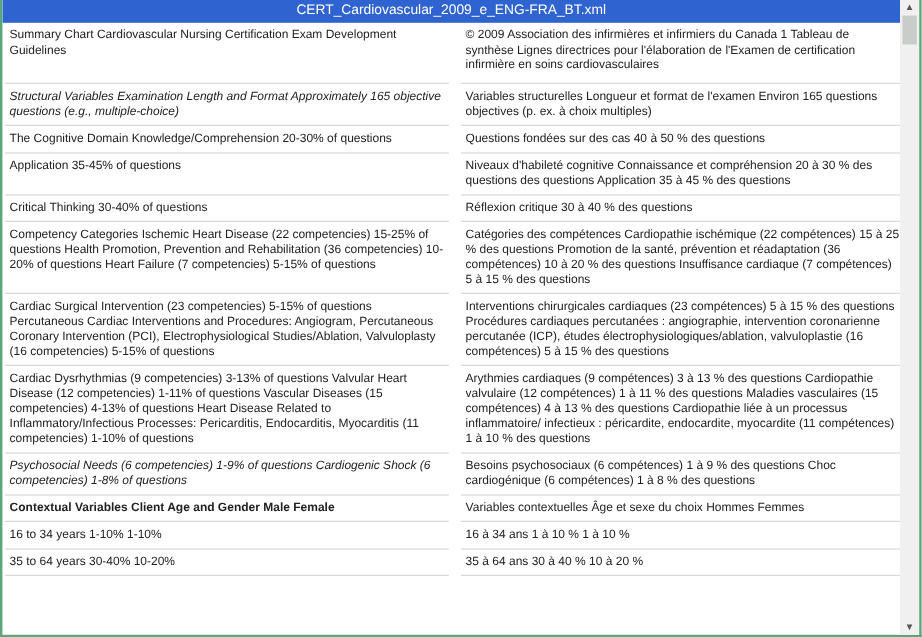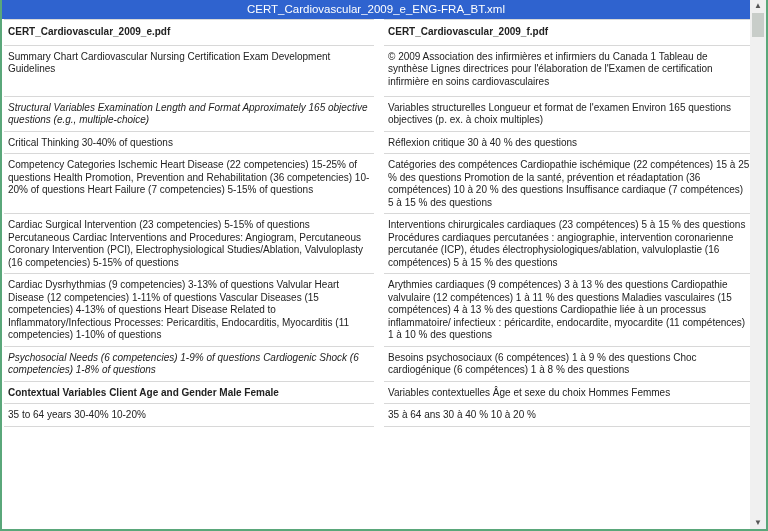--- a/index.html
+++ b/index.html
@@ -78,34 +78,39 @@
 </style>
 </head>
 <body>
 
 <div class="window">
   <div class="titlebar">CERT_Cardiovascular_2009_e_ENG-FRA_BT.xml</div>
 
   <div class="content">
     <table>
       <tbody id="tbody">
-        <tr class="header">
-          <td class="col-left">CERT_Cardiovascular_2009_e.pdf</td>
-          <td class="gap"></td>
-          <td class="col-right">CERT_Cardiovascular_2009_f.pdf</td>
-        </tr>
       <tr>
             <td class="col-left" style="height: 41px;">Summary Chart Cardiovascular Nursing Certification Exam Development Guidelines</td>
             <td class="gap"></td>
             <td class="col-right">© 2009 Association des infirmières et infirmiers du Canada 1 Tableau de synthèse Lignes directrices pour l'élaboration de l'Examen de certification infirmière en soins cardiovasculaires</td>
           </tr>
           <tr>
             <td class="col-left" style="height: 22px; font-style: italic;">Structural Variables Examination Length and Format Approximately 165 objective questions (e.g., multiple-choice)</td>
             <td class="gap"></td>
             <td class="col-right">Variables structurelles Longueur et format de l'examen Environ 165 questions objectives (p. ex. à choix multiples)</td>
+          </tr>
+          <tr>
+            <td class="col-left" style="height: 10px;">The Cognitive Domain Knowledge/Comprehension 20-30% of questions</td>
+            <td class="gap"></td>
+            <td class="col-right">Questions fondées sur des cas 40 à 50 % des questions</td>
+          </tr>
+          <tr>
+            <td class="col-left" style="height: 22px;">Application 35-45% of questions</td>
+            <td class="gap"></td>
+            <td class="col-right">Niveaux d'habileté cognitive Connaissance et compréhension 20 à 30 % des questions des questions Application 35 à 45 % des questions</td>
           </tr>
           <tr>
             <td class="col-left" style="height: 10px;">Critical Thinking 30-40% of questions</td>
             <td class="gap"></td>
             <td class="col-right">Réflexion critique 30 à 40 % des questions</td>
           </tr>
           <tr>
             <td class="col-left" style="height: 34px;">Competency Categories Ischemic Heart Disease (22 competencies) 15-25% of questions Health Promotion, Prevention and Rehabilitation (36 competencies) 10-20% of questions Heart Failure (7 competencies) 5-15% of questions</td>
             <td class="gap"></td>
             <td class="col-right">Catégories des compétences Cardiopathie ischémique (22 compétences) 15 à 25 % des questions Promotion de la santé, prévention et réadaptation (36 compétences) 10 à 20 % des questions Insuffisance cardiaque (7 compétences) 5 à 15 % des questions</td>
@@ -124,20 +129,25 @@
             <td class="col-left" style="height: 22px; font-style: italic;">Psychosocial Needs (6 competencies) 1-9% of questions Cardiogenic Shock (6 competencies) 1-8% of questions</td>
             <td class="gap"></td>
             <td class="col-right">Besoins psychosociaux (6 compétences) 1 à 9 % des questions Choc cardiogénique (6 compétences) 1 à 8 % des questions</td>
           </tr>
           <tr>
             <td class="col-left" style="height: 10px; font-weight: bold;">Contextual Variables Client Age and Gender Male Female</td>
             <td class="gap"></td>
             <td class="col-right">Variables contextuelles Âge et sexe du choix Hommes Femmes</td>
           </tr>
           <tr>
+            <td class="col-left" style="height: 10px;">16 to 34 years 1-10% 1-10%</td>
+            <td class="gap"></td>
+            <td class="col-right">16 à 34 ans 1 à 10 % 1 à 10 %</td>
+          </tr>
+          <tr>
             <td class="col-left" style="height: 10px;">35 to 64 years 30-40% 10-20%</td>
             <td class="gap"></td>
             <td class="col-right">35 à 64 ans 30 à 40 % 10 à 20 %</td>
           </tr>
         </tbody>
     </table>
   </div>
 
   <div class="scrollbar">
     <div class="scroll-up">▲</div>

